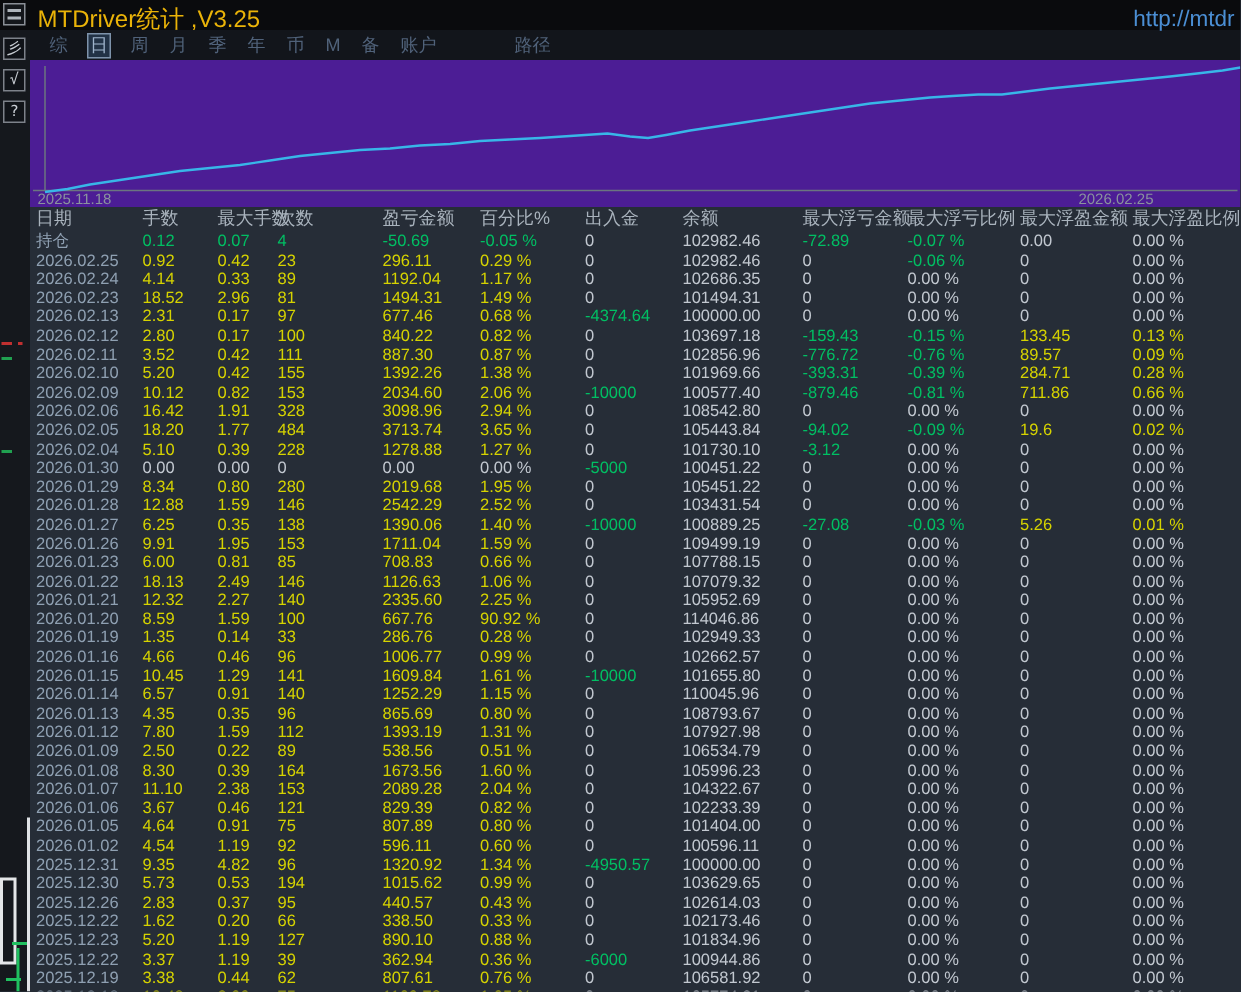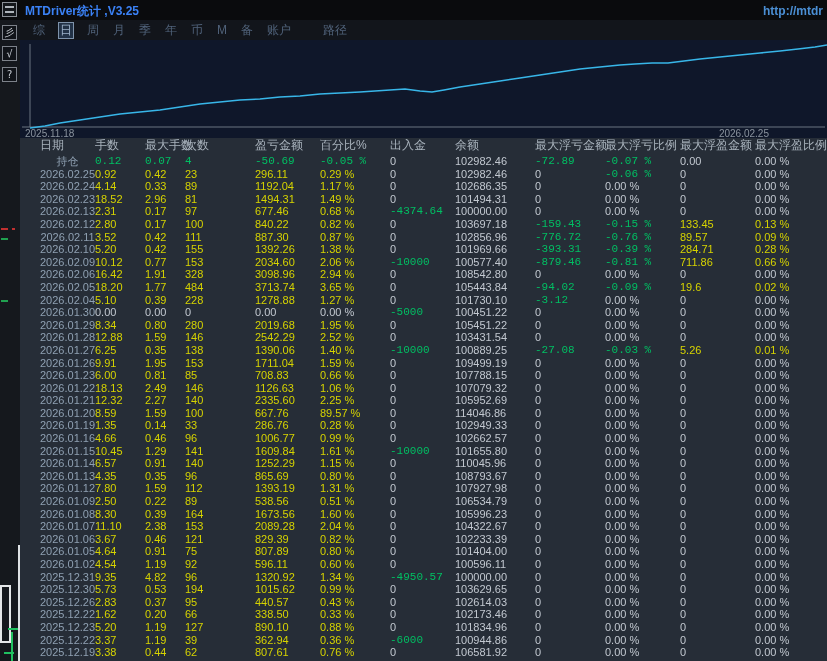--- a/index.html
+++ b/index.html
@@ -5,49 +5,49 @@
   html,body{margin:0;padding:0;}
   body{
     width:827px;height:661px;position:relative;overflow:hidden;
     background:#262d37;font-family:"Liberation Sans","DejaVu Sans",sans-serif;
     -webkit-font-smoothing:antialiased;
   }
   
   .titlebar{position:absolute;left:0;top:0;width:827px;height:20px;background:#0a0b0d;z-index:5;}
   .win-btn{position:absolute;left:2px;top:2px;width:15px;height:15px;border:1px solid #8a8f96;background:#14171b;box-sizing:border-box;}
   .win-btn i{display:block;height:2px;background:#aeb4ba;margin:3px 2px 0 2px;}
-  .app-title{position:absolute;left:25px;top:3px;font-size:12px;font-weight:bold;color:#3b82f6;white-space:nowrap;}
-  .app-url{position:absolute;right:4px;top:4px;font-size:12px;font-weight:bold;color:#4b8fd4;white-space:nowrap;}
+  .app-title{position:absolute;left:25px;top:3px;font-size:16px;font-weight:normal;color:#eab308;white-space:nowrap;}
+  .app-url{position:absolute;right:4px;top:4px;font-size:15px;font-weight:normal;color:#4b8fd4;white-space:nowrap;}
   
   .menubar{position:absolute;left:20px;top:20px;width:807px;height:20px;background:#12151b;z-index:4;}
   .menu-items{position:absolute;left:12px;top:2px;display:flex;align-items:center;gap:12px;}
   .menu-item{font-size:12px;color:#50627a;padding:0 1px;line-height:15px;cursor:default;}
   .menu-item.sel{border:1px solid #7e93ab;background:#223246;color:#9fb4cc;}
-  .menu-path{margin-left:18px;}
+  .menu-path{margin-left:38px;}
   
   .strip{position:absolute;left:0;top:20px;width:20px;height:641px;background:#15181d;z-index:3;}
   .strip-btn{position:absolute;left:2px;width:15px;height:15px;border:1px solid #7d828a;background:#101318;box-sizing:border-box;color:#c9ced4;font-size:10px;line-height:13px;text-align:center;font-family:"DejaVu Sans Mono",monospace;}
   .deco{position:absolute;}
   
-  .chart{position:absolute;left:20px;top:40px;width:807px;height:98px;background:#0f172a;z-index:2;}
+  .chart{position:absolute;left:20px;top:40px;width:807px;height:98px;background:#4c1d95;z-index:2;}
   .chart svg{position:absolute;left:0;top:0;}
   .axis-label{position:absolute;top:88px;font-size:10px;color:#8a939e;}
   .axis-label.left{left:5px;}
   .axis-label.right{right:58px;}
   
   .table{position:absolute;left:20px;top:138px;width:807px;height:523px;background:#262d37;z-index:2;}
   .trow{display:grid;grid-template-columns:75px 50px 40px 70px 65px 70px 65px 80px 70px 75px 75px auto;height:12.6px;line-height:12.6px;white-space:nowrap;}
   .trow>div{overflow:visible;}
   .thead{height:15px;line-height:15px;margin-bottom:2px;}
   .thead>div{font-size:12px;color:#a9b3bd;}
-  .trow>div:first-child{padding-left:20px;}
+  .trow>div:first-child{padding-left:4px;}
   .cell{font-size:11px;}
-  .c-date{color:#8fa0b2;text-align:center;}
+  .c-date{color:#8fa0b2;}
   .c-pos{color:#d6d300;}
-  .c-neg{color:#00bf63;font-family:Liberation Mono, monospace;}
+  .c-neg{color:#00bf63;}
   .c-plain{color:#c2c8d0;}
 </style>
 </head>
 <body>
 
 <div class="titlebar">
   <div class="win-btn">
       <i></i>
       <i></i>
     </div>
@@ -221,21 +221,21 @@
         <div class="cell c-plain">0</div>
         <div class="cell c-plain">101969.66</div>
         <div class="cell c-neg">-393.31</div>
         <div class="cell c-neg">-0.39 %</div>
         <div class="cell c-pos">284.71</div>
         <div class="cell c-pos">0.28 %</div>
       </div>
       <div class="trow">
         <div class="cell c-date">2026.02.09</div>
         <div class="cell c-pos">10.12</div>
-        <div class="cell c-pos">0.77</div>
+        <div class="cell c-pos">0.82</div>
         <div class="cell c-pos">153</div>
         <div class="cell c-pos">2034.60</div>
         <div class="cell c-pos">2.06 %</div>
         <div class="cell c-neg">-10000</div>
         <div class="cell c-plain">100577.40</div>
         <div class="cell c-neg">-879.46</div>
         <div class="cell c-neg">-0.81 %</div>
         <div class="cell c-pos">711.86</div>
         <div class="cell c-pos">0.66 %</div>
       </div>
@@ -392,21 +392,21 @@
         <div class="cell c-plain">0.00 %</div>
         <div class="cell c-plain">0</div>
         <div class="cell c-plain">0.00 %</div>
       </div>
       <div class="trow">
         <div class="cell c-date">2026.01.20</div>
         <div class="cell c-pos">8.59</div>
         <div class="cell c-pos">1.59</div>
         <div class="cell c-pos">100</div>
         <div class="cell c-pos">667.76</div>
-        <div class="cell c-pos">89.57 %</div>
+        <div class="cell c-pos">90.92 %</div>
         <div class="cell c-plain">0</div>
         <div class="cell c-plain">114046.86</div>
         <div class="cell c-plain">0</div>
         <div class="cell c-plain">0.00 %</div>
         <div class="cell c-plain">0</div>
         <div class="cell c-plain">0.00 %</div>
       </div>
       <div class="trow">
         <div class="cell c-date">2026.01.19</div>
         <div class="cell c-pos">1.35</div>

